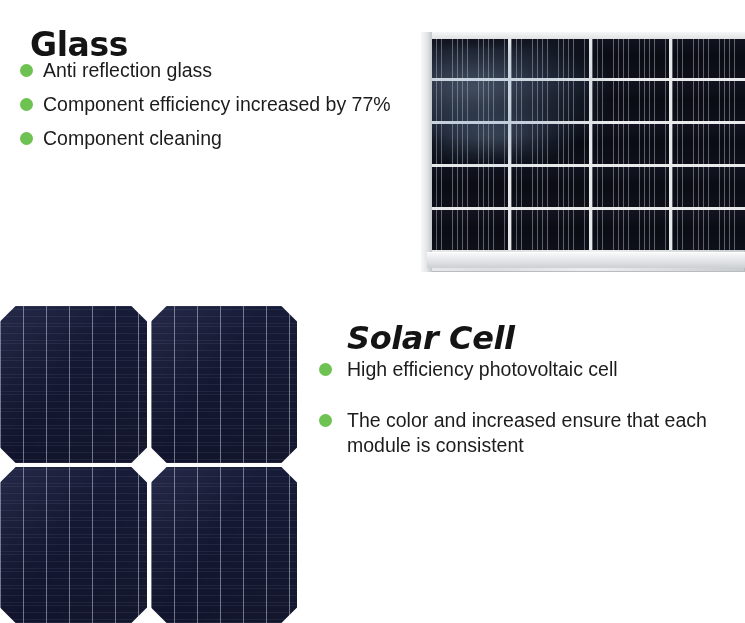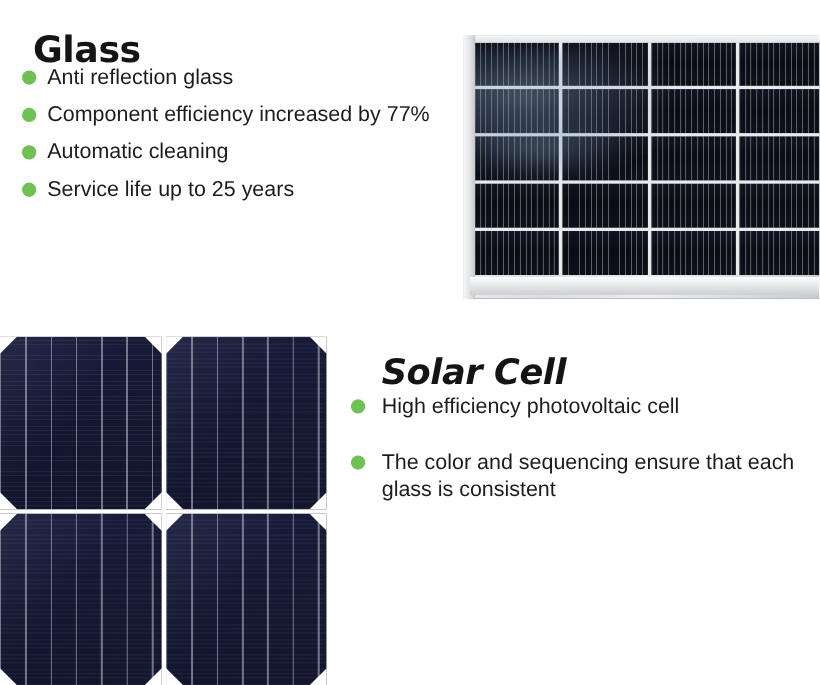--- a/index.html
+++ b/index.html
@@ -234,25 +234,21 @@
     <li class="feature-item">
       <span class="bullet"></span>
       <span class="ftext">Anti reflection glass</span>
     </li>
     <li class="feature-item">
       <span class="bullet"></span>
       <span class="ftext">Component efficiency increased by 77%</span>
     </li>
     <li class="feature-item">
       <span class="bullet"></span>
-      <span class="ftext">Automatic cleaning</span>
-    </li>
-    <li class="feature-item">
-      <span class="bullet"></span>
-      <span class="ftext">Service life up to 25 years</span>
+      <span class="ftext">Component cleaning</span>
     </li>
   </ul>
 
   <div id="module-photo">
     <div class="module-frame"></div>
     <div class="module-glass">
       <div class="cell-grid">
         <div class="pv-cell"></div>
         <div class="pv-cell"></div>
         <div class="pv-cell"></div>
@@ -284,21 +280,21 @@
 
   <h1 id="cell-heading" class="section-heading">Solar Cell</h1>
 
   <ul id="cell-list" class="feature-list">
     <li class="feature-item">
       <span class="bullet"></span>
       <span class="ftext">High efficiency photovoltaic cell</span>
     </li>
     <li class="feature-item">
       <span class="bullet"></span>
-      <span class="ftext">The color and sequencing ensure that each glass is consistent</span>
+      <span class="ftext">The color and increased ensure that each module is consistent</span>
     </li>
   </ul>
 
   <div id="cells-photo">
     <div class="cells-quad">
       <div class="mono-cell">
         <span class="chamfer tl"></span>
         <span class="chamfer tr"></span>
         <span class="chamfer bl"></span>
         <span class="chamfer br"></span>

